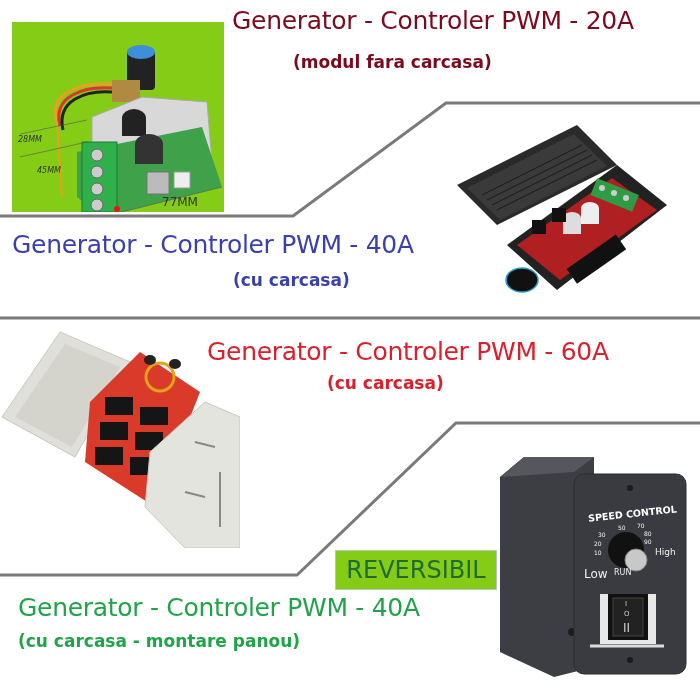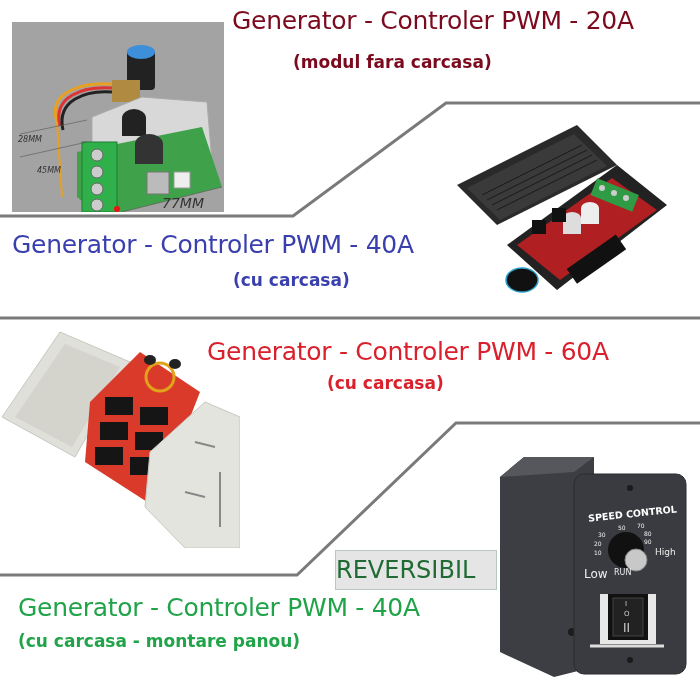--- a/index.html
+++ b/index.html
@@ -13,21 +13,21 @@
 </style>
 </head>
 <body>
 
 <svg class="lines" width="700" height="700">
   <polyline points="0,216 293,216 446,103 700,103" fill="none" stroke="#7a7a7a" stroke-width="3"></polyline>
   <polyline points="0,318 700,318" fill="none" stroke="#7a7a7a" stroke-width="3"></polyline>
   <polyline points="0,575 297,575 456,423 700,423" fill="none" stroke="#7a7a7a" stroke-width="3"></polyline>
 </svg>
 
-<div class="photo" style="left:12px;top:22px;width:212px;height:190px;background:#a3a3a3;">
+<div class="photo" style="left:12px;top:22px;width:212px;height:190px;background:#84cc16;">
   <svg width="212" height="190" viewBox="0 0 212 190">
 
     <path d="M45,100 C35,70 70,60 100,62" stroke="#e8a020" stroke-width="3" fill="none"></path>
     <path d="M48,104 C40,74 72,64 100,66" stroke="#d33" stroke-width="3" fill="none"></path>
     <path d="M51,108 C44,78 74,68 100,70" stroke="#222" stroke-width="3" fill="none"></path>
     <path d="M45,100 L50,175" stroke="#e8a020" stroke-width="2" fill="none"></path>
 
     <rect x="115" y="28" width="28" height="40" rx="4" fill="#222"></rect>
     <ellipse cx="129" cy="30" rx="14" ry="7" fill="#3c8fd8"></ellipse>
     <rect x="100" y="58" width="28" height="22" fill="#b08a40"></rect>
@@ -49,21 +49,21 @@
     <rect x="135" y="150" width="22" height="22" fill="#bbb" stroke="#777"></rect>
     <rect x="162" y="150" width="16" height="16" fill="#eee" stroke="#999"></rect>
     <circle cx="105" cy="187" r="3" fill="#e11"></circle>
 
     <line x1="8" y1="112" x2="75" y2="98" stroke="#555" stroke-width="0.6"></line>
     <line x1="8" y1="135" x2="75" y2="120" stroke="#555" stroke-width="0.6"></line>
     <line x1="110" y1="190" x2="210" y2="165" stroke="#555" stroke-width="0.6"></line>
   </svg>
   <span class="abs cap" style="left:6px;top:113px;font-size:8px;font-style:italic;color:#333;">28MM</span>
   <span class="abs cap" style="left:25px;top:144px;font-size:8px;font-style:italic;color:#333;">45MM</span>
-  <span class="abs cap" style="left:150px;top:173px;font-size:14px;font-style:italic;color:#333;text-align:center;">77MM</span>
+  <span class="abs cap" style="left:150px;top:173px;font-size:12px;color:#333;text-align:center;">77MM</span>
 </div>
 
 <div class="abs title" style="left:232px;top:6px;font-size:25px;color:#7b0a1e;">Generator - Controler PWM - 20A</div>
 <div class="abs sub" style="left:293px;top:52px;font-size:17px;color:#7b0a1e;">(modul fara carcasa)</div>
 
 <div class="abs title" style="left:12px;top:230px;font-size:25px;color:#3a3fae;">Generator - Controler PWM - 40A</div>
 <div class="abs sub" style="left:233px;top:270px;font-size:17px;color:#3a3fae;">(cu carcasa)</div>
 
 <div class="photo" style="left:452px;top:120px;width:222px;height:192px;">
   <svg width="222" height="192" viewBox="0 0 222 192">
@@ -123,21 +123,21 @@
     <polygon points="150,130 205,80 240,95 240,226 185,226 145,185" fill="#e4e4de" stroke="#c8c8c0"></polygon>
     <line x1="195" y1="120" x2="215" y2="125" stroke="#888" stroke-width="2"></line>
     <line x1="185" y1="170" x2="205" y2="175" stroke="#888" stroke-width="2"></line>
     <line x1="220" y1="150" x2="220" y2="205" stroke="#888" stroke-width="2"></line>
   </svg>
 </div>
 
 <div class="abs title" style="left:207px;top:337px;font-size:25px;color:#d9202c;">Generator - Controler PWM - 60A</div>
 <div class="abs sub" style="left:327px;top:373px;font-size:17px;color:#d9202c;">(cu carcasa)</div>
 
-<div class="abs" style="left:335px;top:550px;width:160px;height:38px;border:1px solid #b8c8bc;background:#e5e5e5;display:flex;align-items:center;justify-content:flex-start;">
+<div class="abs" style="left:335px;top:550px;width:160px;height:38px;border:1px solid #b8c8bc;background:#84cc16;display:flex;align-items:center;justify-content:center;">
   <span class="title" style="font-size:24px;color:#1f6b33;letter-spacing:0;">REVERSIBIL</span>
 </div>
 
 <div class="abs title" style="left:18px;top:593px;font-size:25px;color:#21a34a;">Generator - Controler PWM - 40A</div>
 <div class="abs sub" style="left:18px;top:631px;font-size:17px;color:#21a34a;">(cu carcasa - montare panou)</div>
 
 <div class="photo" style="left:494px;top:452px;width:196px;height:230px;">
   <svg width="196" height="230" viewBox="0 0 196 230" style="position:absolute;left:0;top:0;">
 
     <polygon points="6,25 30,5 100,5 100,215 60,225 6,200" fill="#3c3e44"></polygon>

